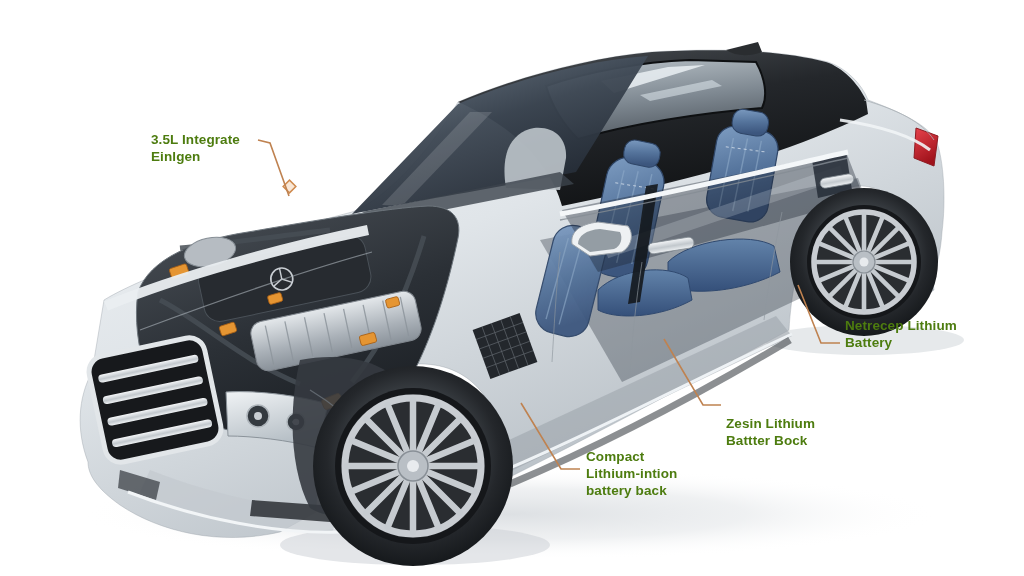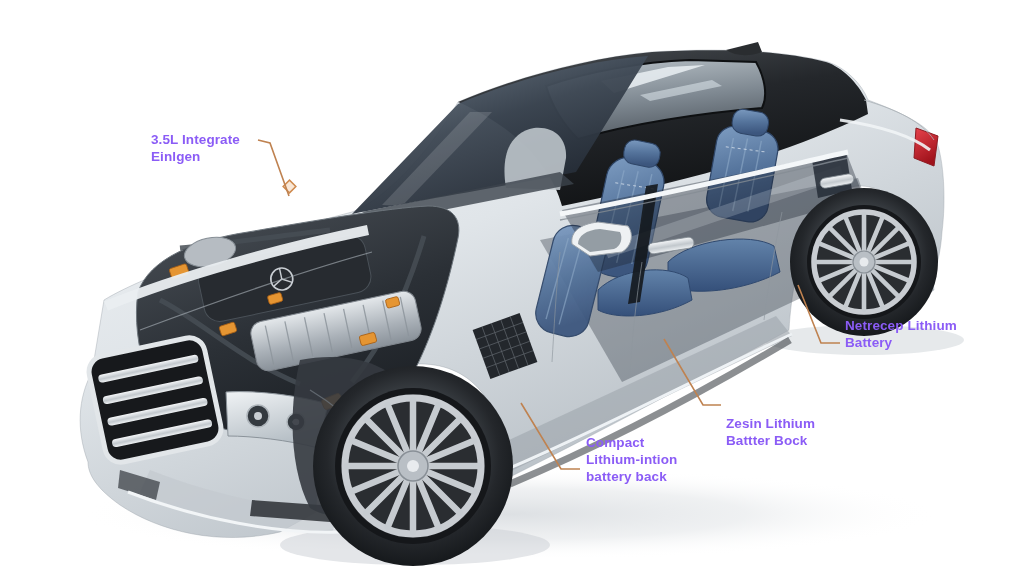--- a/index.html
+++ b/index.html
@@ -1,24 +1,24 @@
 <!DOCTYPE html>
 <html><head>
 <meta charset="utf-8">
 <style>
   html,body{margin:0;padding:0;background:#fff;}
   #stage{position:relative;width:1024px;height:576px;background:#ffffff;overflow:hidden;
          font-family:"Liberation Sans",sans-serif;}
   #car-art{position:absolute;left:0;top:0;width:1024px;height:576px;}
   .callout{position:absolute;font-weight:600;font-size:13.5px;line-height:17px;
-           color:#8b5cf6;white-space:pre-line;letter-spacing:.1px;}
+           color:#4d7c0f;white-space:pre-line;letter-spacing:.1px;}
   #callout-engine{left:151px;top:131px;}
   #callout-rear-battery{left:845px;top:317px;}
   #callout-mid-battery{left:726px;top:415px;}
-  #callout-front-battery{left:586px;top:434px;}
+  #callout-front-battery{left:586px;top:448px;}
 </style>
 </head>
 <body>
 
 <div id="stage">
 
   <svg id="car-art" viewBox="0 0 1024 576" xmlns="http://www.w3.org/2000/svg">
     <defs>
       <radialGradient id="gShadow" cx="50%" cy="50%" r="50%">
         <stop offset="0%" stop-color="#aab2ba" stop-opacity=".40"></stop>

